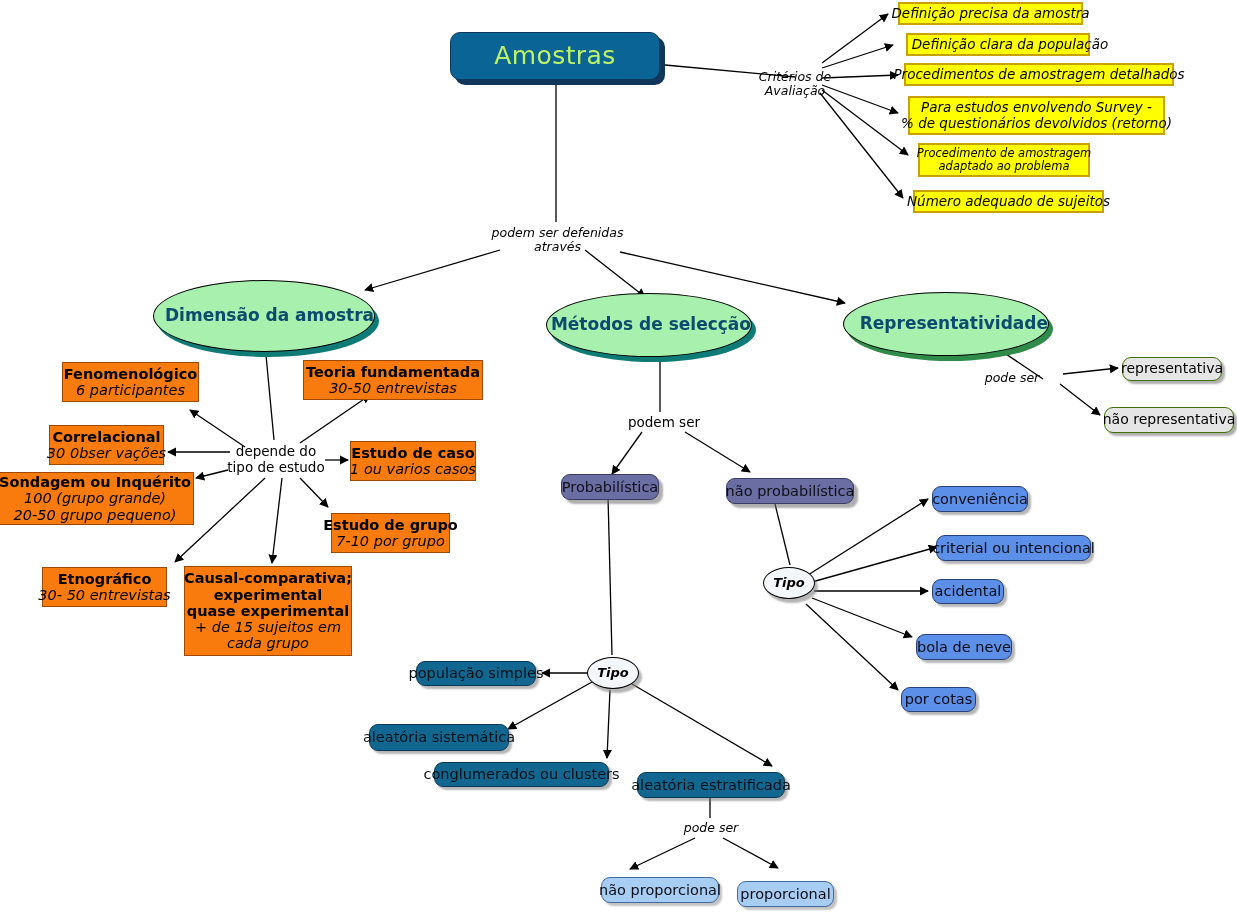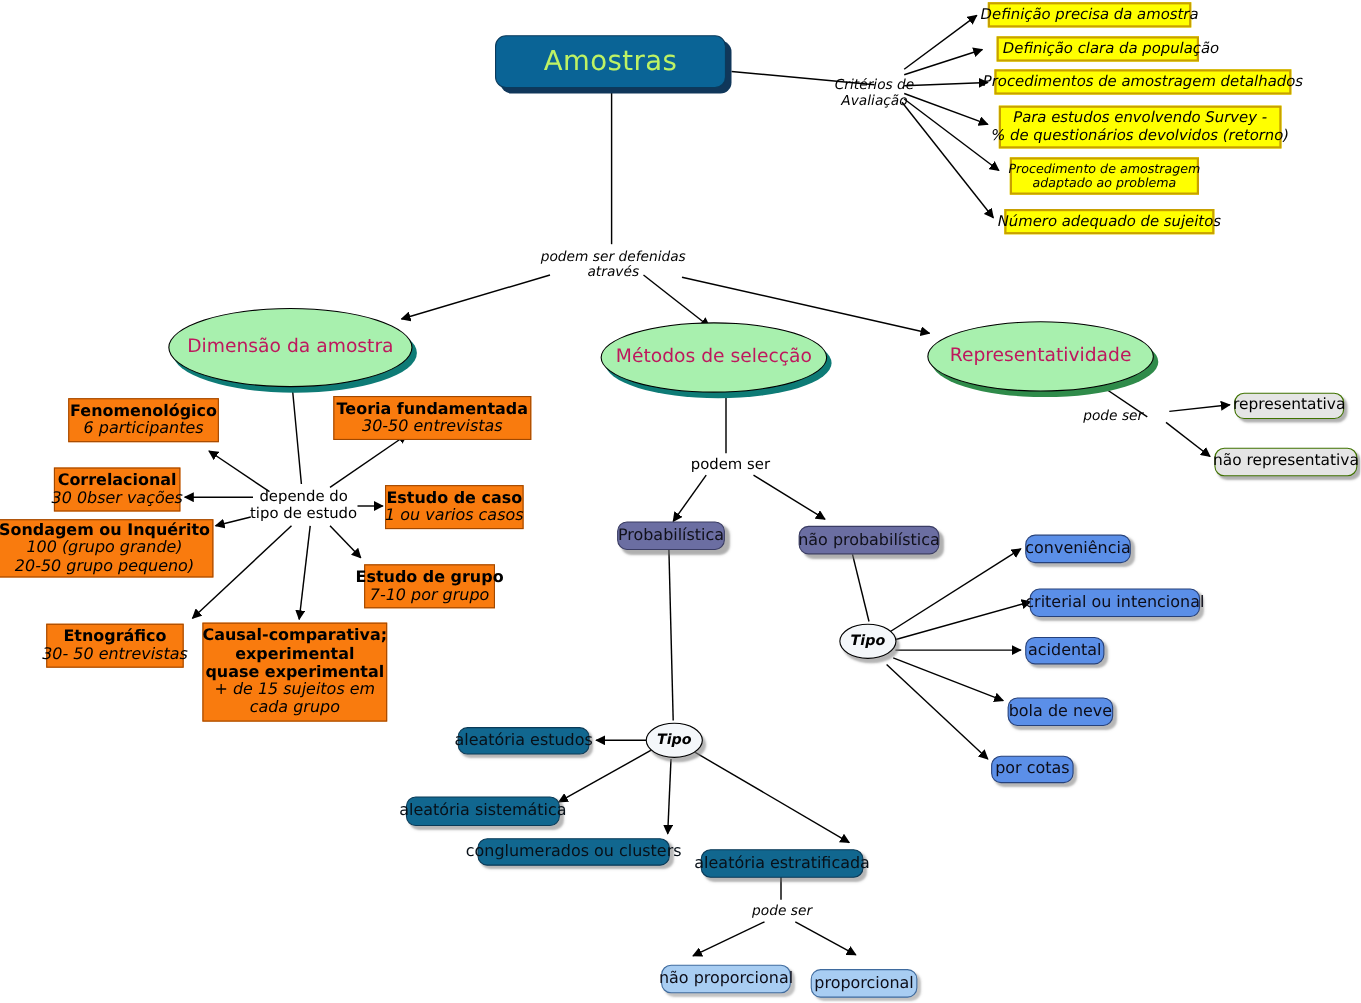--- a/index.html
+++ b/index.html
@@ -54,23 +54,24 @@
     font-style: italic;
     font-size: 13.5px;
   }
   .n-yellow.small { font-size: 11.5px; }
 
   
   .n-ellipse {
     background: #a8f0ae;
     border: 1.6px solid #000000;
     border-radius: 50%;
-    color: #be185d;
-    font-weight: normal;
+    color: #0c4a6e;
+    font-weight: bold;
     font-size: 17px;
+    align-items: flex-end;
   }
   .n-ellipse.e1 { box-shadow: 4px 5px 0 0 #0e7b76; }
   .n-ellipse.e2 { box-shadow: 4px 5px 0 0 #0e7b76; }
   .n-ellipse.e3 { box-shadow: 4px 5px 0 0 #2f8b4a; }
 
   
   .n-orange {
     background: #f97b0e;
     border: 1px solid #a04800;
     color: #000000;
@@ -349,21 +350,21 @@
 
   <div class="node n-tipo" style="left:587px; top:657px; width:52px; height:32px;">
     <span class="ln">Tipo</span>
   </div>
 
   <div class="node n-tipo" style="left:763px; top:567px; width:52px; height:32px;">
     <span class="ln">Tipo</span>
   </div>
 
   <div class="node n-dark" style="left:416px; top:661px; width:120px; height:25px;">
-    <span class="ln">aleatória estudos</span>
+    <span class="ln">população simples</span>
   </div>
 
   <div class="node n-dark" style="left:369px; top:724px; width:140px; height:27px;">
     <span class="ln">aleatória sistemática</span>
   </div>
 
   <div class="node n-dark" style="left:434px; top:762px; width:175px; height:25px;">
     <span class="ln">conglumerados ou clusters</span>
   </div>
 

